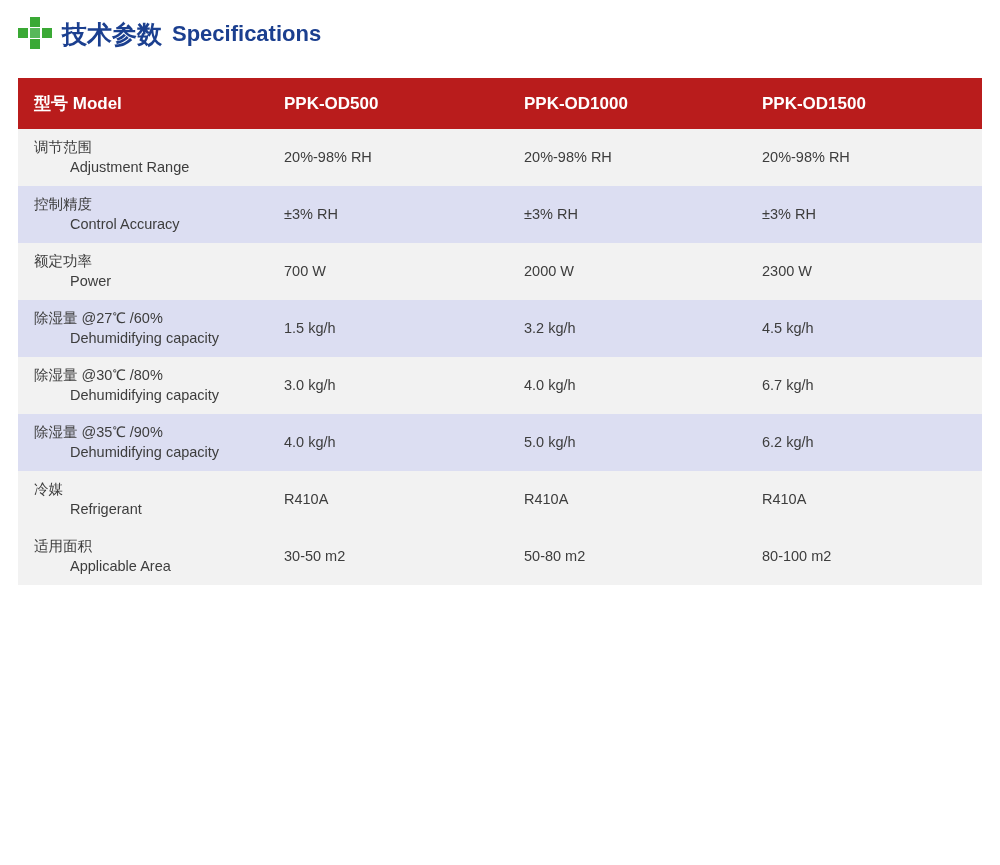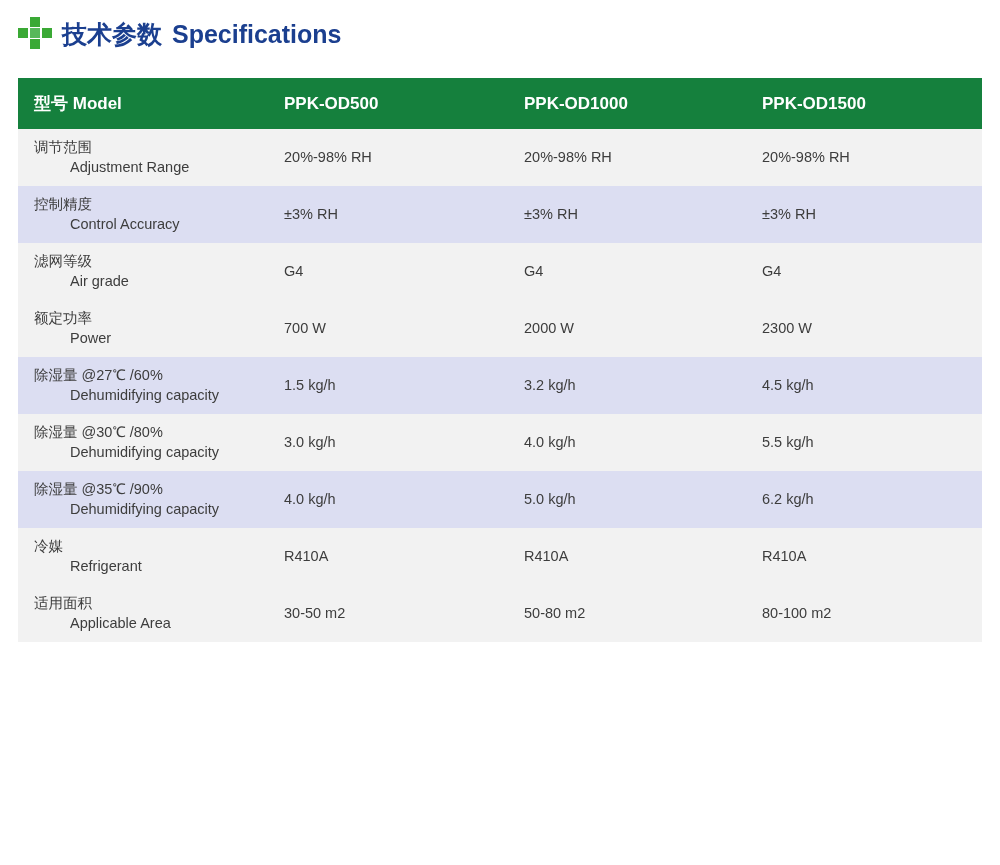--- a/index.html
+++ b/index.html
@@ -48,21 +48,21 @@
   .logo-mark i.s5 { left: 12px; top: 22px; width: 10px; height: 10px; }
 
   .title-cn {
     font-size: 25px;
     font-weight: bold;
     color: #1b3f8f;
     letter-spacing: 0px;
     line-height: 1;
   }
   .title-en {
-    font-size: 25px;
+    font-size: 22px;
     font-weight: bold;
     color: #1b3f8f;
     margin-left: 10px;
     line-height: 1;
   }
 
   
   .table-wrap {
     margin: 26px 18px 0 18px;
     width: 964px;
@@ -71,21 +71,21 @@
     border-collapse: collapse;
     width: 964px;
     table-layout: fixed;
   }
   table.spec col.c0 { width: 250px; }
   table.spec col.c1 { width: 240px; }
   table.spec col.c2 { width: 238px; }
   table.spec col.c3 { width: 236px; }
 
   table.spec thead th {
-    background: #15803d;
+    background: #b91c1c;
     color: #ffffff;
     font-size: 17px;
     font-weight: bold;
     text-align: left;
     padding: 14px 0 14px 16px;
     height: 48px;
     box-sizing: border-box;
     vertical-align: middle;
   }
 
@@ -170,35 +170,20 @@
           <td>
               <span class="val">±3% RH</span>
             </td>
           <td>
               <span class="val">±3% RH</span>
             </td>
         </tr>
 
 
 
-        <tr class="band-a">
-          <td>
-            <span class="cell-cn">滤网等级</span>
-            <span class="cell-en">Air grade</span>
-          </td>
-          <td>
-              <span class="val">G4</span>
-            </td>
-          <td>
-              <span class="val">G4</span>
-            </td>
-          <td>
-              <span class="val">G4</span>
-            </td>
-        </tr>
 
 
         <tr class="band-a">
           <td>
             <span class="cell-cn">额定功率</span>
             <span class="cell-en">Power</span>
           </td>
           <td>
               <span class="val">700 W</span>
             </td>
@@ -231,21 +216,21 @@
             <span class="cell-cn">除湿量 @30℃ /80%</span>
             <span class="cell-en">Dehumidifying capacity</span>
           </td>
           <td>
               <span class="val">3.0 kg/h</span>
             </td>
           <td>
               <span class="val">4.0 kg/h</span>
             </td>
           <td>
-              <span class="val">5.5 kg/h</span>
+              <span class="val">6.7 kg/h</span>
             </td>
         </tr>
 
         <tr class="band-b">
           <td>
             <span class="cell-cn">除湿量 @35℃ /90%</span>
             <span class="cell-en">Dehumidifying capacity</span>
           </td>
           <td>
               <span class="val">4.0 kg/h</span>

